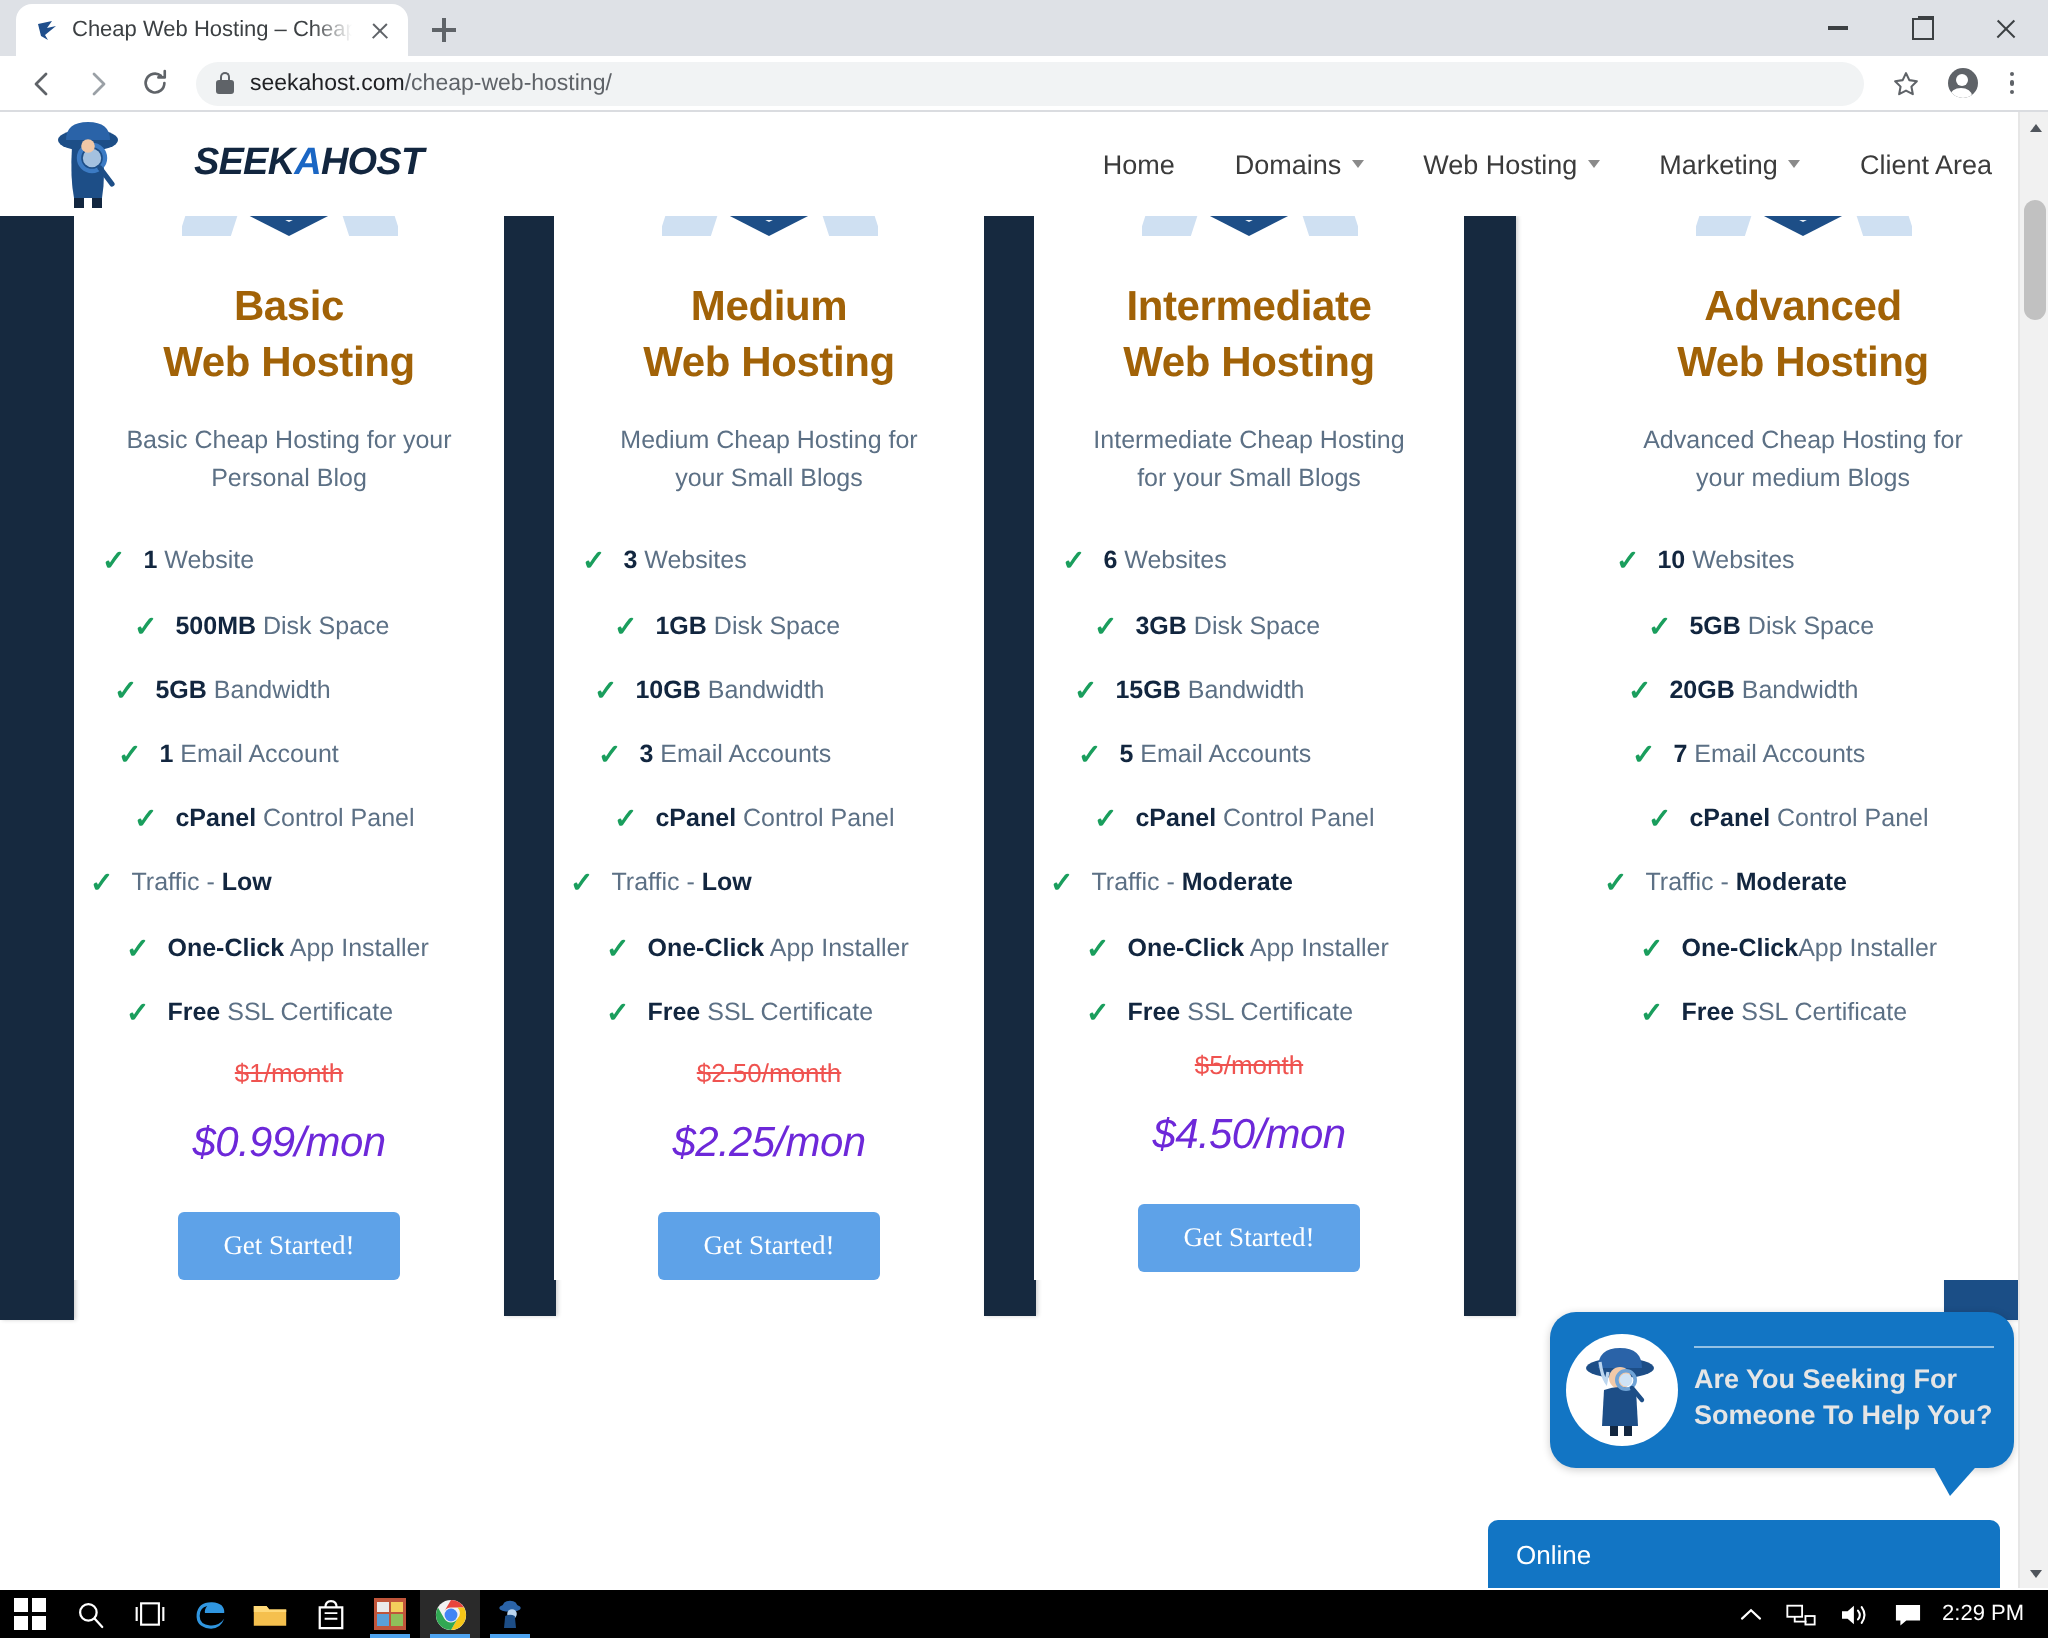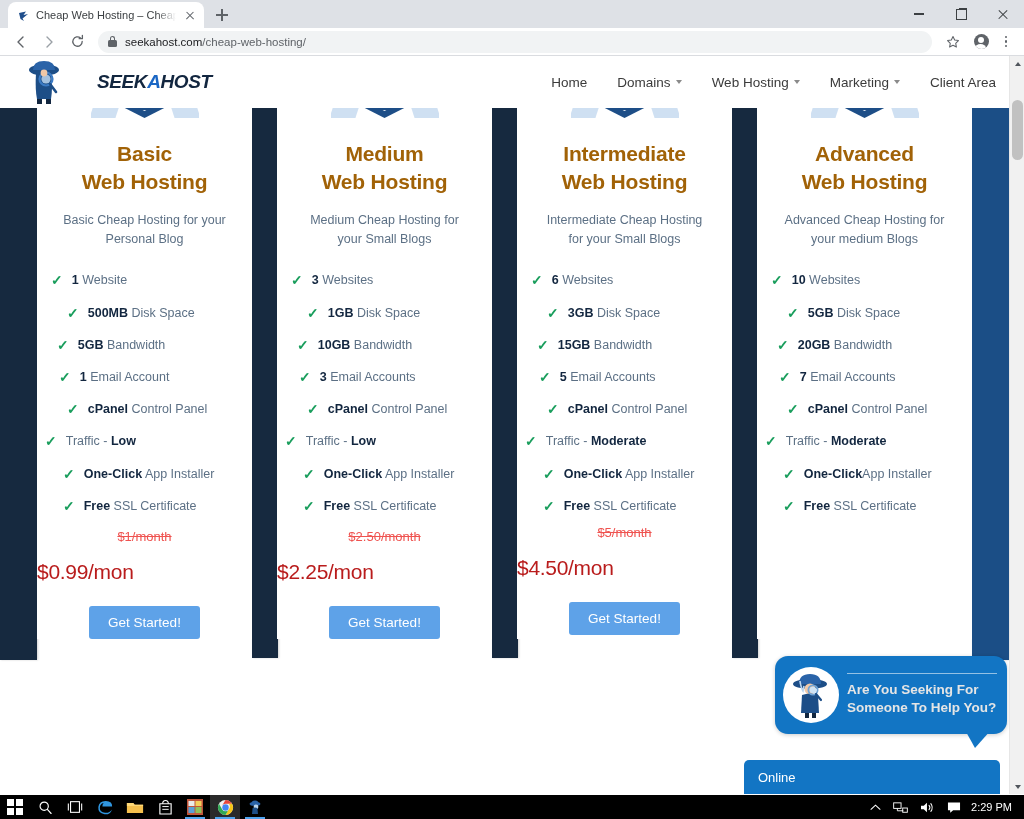--- a/index.html
+++ b/index.html
@@ -201,21 +201,21 @@
     z-index: 2;
     padding-left: 37px;
   }
   .card {
     width: 215px;
     position: relative;
     background: #fff;
     padding-top: 12px;
     margin-right: 25px;
   }
-  .card:last-child { margin-right: 0; }
+  .card:last-child { margin-right: 0; margin-left: 37px; }
 
   .ribbon {
     position: absolute;
     top: -8px;
     left: 50%;
     transform: translateX(-50%);
     width: 108px;
     height: 30px;
     overflow: hidden;
     pointer-events: none;
@@ -286,35 +286,36 @@
   .feat.i7 { padding-left: 22px; }
 
   .old-price {
     text-align: center;
     color: #ef5350;
     font-size: 13px;
     text-decoration: line-through;
     margin-top: 14px;
   }
   .new-price {
-    text-align: left;
-    color: #b91c1c;
+    text-align: center;
+    color: #6d28d9;
     font-size: 21px;
     margin-top: 16px;
     letter-spacing: -0.3px;
+    font-style: italic;
   }
   .cta {
     display: block;
     margin: 22px auto 0;
     background: #5ea2e8;
     color: #fff;
     border: none;
     border-radius: 3px;
     font-size: 13.5px;
-    font-family: Liberation Sans, sans-serif;
+    font-family: Liberation Serif, serif;
     padding: 9px 0;
     width: 111px;
     cursor: pointer;
   }
 
   
   .card.shift .old-price { margin-top: -4px; text-align: center; }
 
   
   .chat-bubble {

